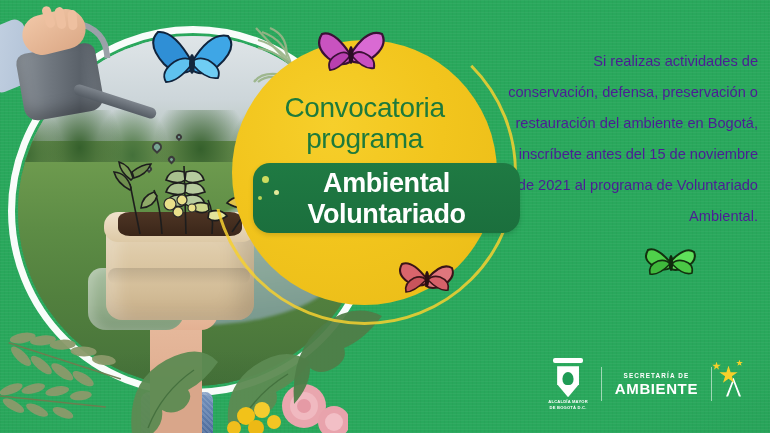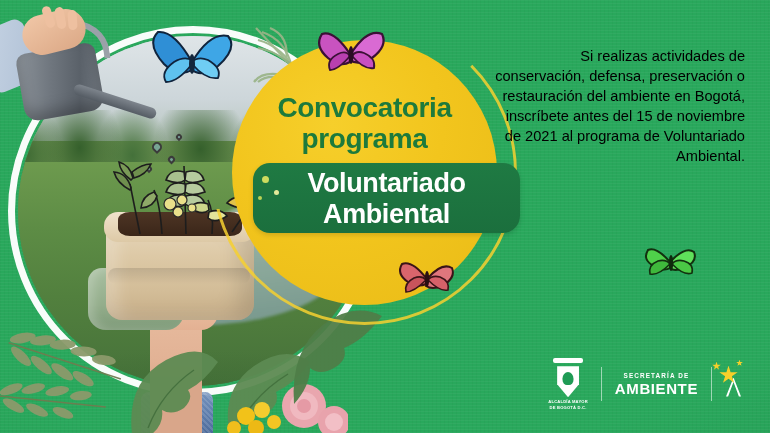--- a/index.html
+++ b/index.html
@@ -166,38 +166,38 @@
   }
   .yellow-arc{
     position:absolute;left:212px;top:20px;width:305px;height:305px;border-radius:50%;
     border:3px solid rgba(246,208,48,.85);
     clip-path:polygon(50% 50%,100% 0,100% 100%,0 100%,0 62%,26% 62%);
     z-index:6;
   }
   .headline{
     position:absolute;left:238px;top:92px;width:253px;z-index:9;
     text-align:center;color:#1d7a3c;
-    font-size:28px;line-height:31px;font-weight:bold;letter-spacing:-.4px;
+    font-size:28px;line-height:31px;font-weight:normal;letter-spacing:-.4px;
   }
   .pill{
     position:absolute;left:253px;top:163px;width:267px;height:70px;border-radius:17px;
     background:linear-gradient(180deg,#1f7a43 0%,#1b6f3d 100%);
     z-index:10;box-shadow:0 2px 5px rgba(0,0,0,.14);
   }
   .pill-text{
     position:absolute;left:253px;top:168px;width:267px;z-index:11;
     text-align:center;color:#ffffff;font-weight:bold;
     font-size:27px;line-height:31px;letter-spacing:-.4px;
   }
   .dot{position:absolute;border-radius:50%;z-index:12;}
 
   
   .para{
-    position:absolute;right:25px;top:46px;width:256px;z-index:9;
-    text-align:right;color:#000000;font-size:14.6px;line-height:20px;
+    position:absolute;right:12px;top:46px;width:256px;z-index:9;
+    text-align:right;color:#4c1d95;font-size:14.6px;line-height:31px;
   }
   .hashtag{
     position:absolute;right:22px;top:305px;width:420px;z-index:9;
     text-align:right;color:#ffffff;font-weight:bold;
     font-size:25.5px;letter-spacing:-.4px;
   }
 
   
   .logobar{
     position:absolute;right:16px;bottom:26px;height:46px;z-index:12;
@@ -387,22 +387,22 @@
   <div class="yellow-arc"></div>
   <div class="yellow-circle"></div>
 
   <div class="headline">
     <div>Convocatoria</div>
     <div>programa</div>
   </div>
 
   <div class="pill"></div>
   <div class="pill-text">
+    <div>Ambiental</div>
     <div>Voluntariado</div>
-    <div>Ambiental</div>
   </div>
   <div class="dot" style="left:262px;top:176px;width:7px;height:7px;background:#cddc5f;"></div>
   <div class="dot" style="left:274px;top:190px;width:5px;height:5px;background:#e3ea9a;"></div>
   <div class="dot" style="left:258px;top:196px;width:4px;height:4px;background:#bcd154;"></div>
 
   <svg class="foliage" style="left:146px;top:18px;width:92px;height:72px;z-index:8;" viewBox="0 0 92 72">
     <g>
       <path d="M46 44 q-18 -32 -34 -30 q-12 12 6 32 q14 14 28 6z" fill="#2f8fd6" stroke="#10243d" stroke-width="2"></path>
       <path d="M46 44 q18 -30 36 -26 q10 12 -10 30 q-16 12 -26 4z" fill="#3ea6e6" stroke="#10243d" stroke-width="2"></path>
       <path d="M46 46 q-14 18 -26 18 q-6 -10 8 -20 q10 -6 18 -2z" fill="#5fc2ef" stroke="#10243d" stroke-width="1.8"></path>

